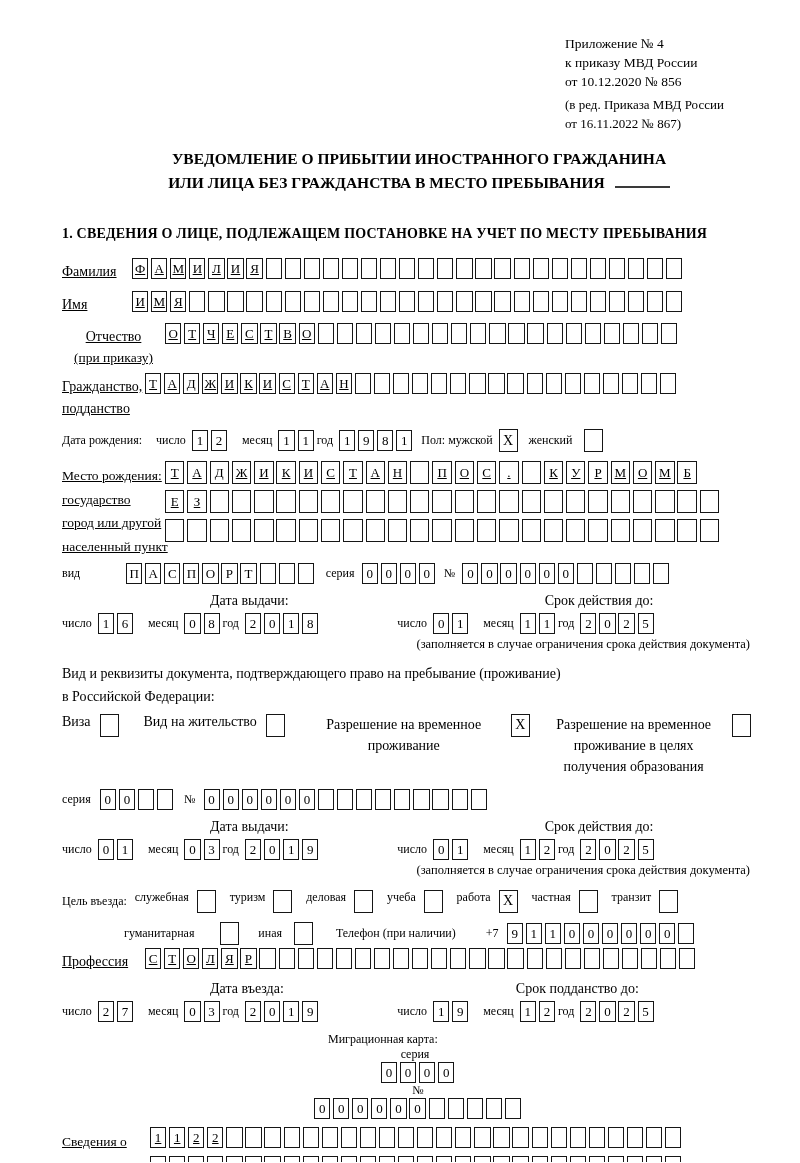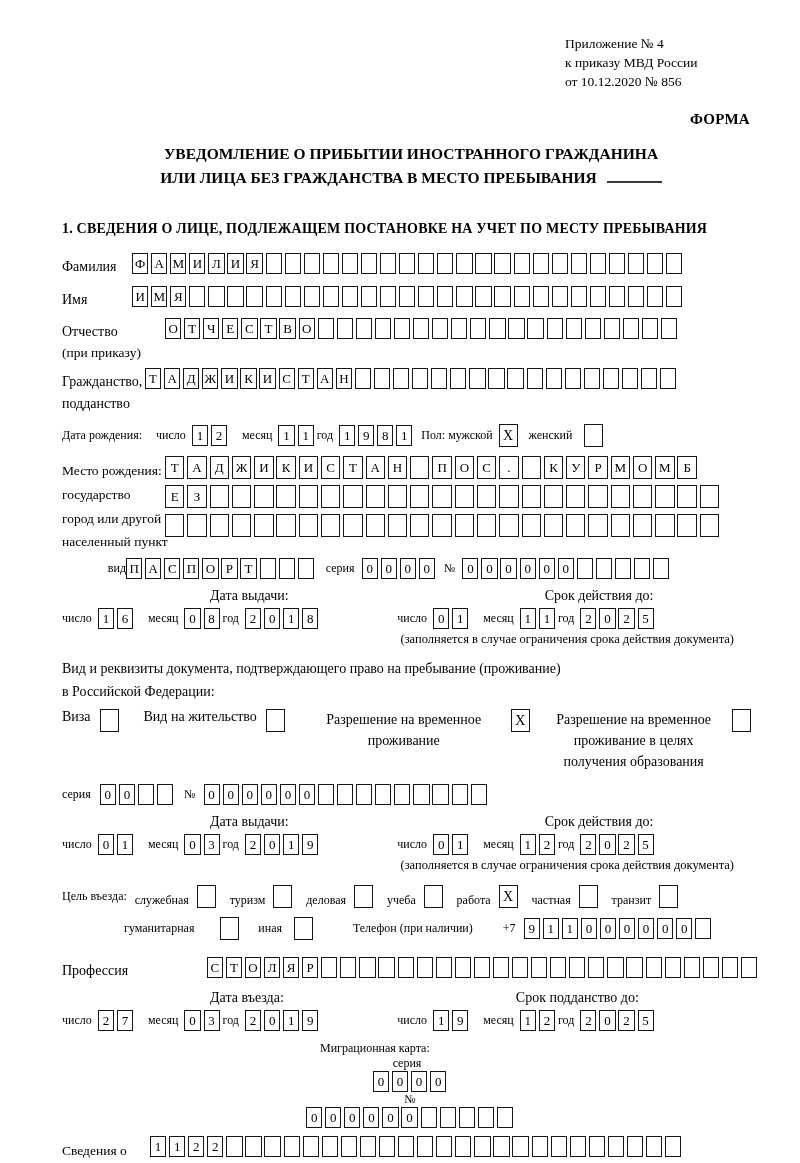--- a/index.html
+++ b/index.html
@@ -2,34 +2,34 @@
 <html><head>
 <meta charset="utf-8">
 <style>
   * { margin:0; padding:0; box-sizing:border-box; }
   html,body { background:#ffffff; }
   body {
     width:800px; height:1163px; overflow:hidden;
     font-family:"Liberation Serif","DejaVu Serif",serif;
     color:#000;
   }
-  .page { width:800px; height:1162px; padding:34px 40px 10px 62px; overflow:hidden; position:relative; }
+  .page { width:800px; height:1162px; padding:34px 24px 10px 62px; overflow:hidden; position:relative; }
 
   
   .refblock { margin-left:503px; font-size:13.5px; line-height:1.42; }
   .refblock .amend { margin-top:5px; font-size:13px; }
   .forma { text-align:right; margin:20px 10px 0 0; font-weight:bold; font-size:15px; letter-spacing:.3px; }
 
   .title { text-align:center; font-weight:bold; font-size:15.5px; line-height:1.5; margin-top:14px; }
   .uline { display:inline-block; width:55px; border-bottom:2px solid #3a3a3a; margin-left:10px; vertical-align:baseline; }
 
   .sect { font-weight:bold; font-size:14px; margin-top:32px; letter-spacing:.2px; }
 
   
-  .frow { display:flex; align-items:flex-start; margin-top:8px; }
+  .frow { display:flex; align-items:flex-start; margin-top:8px;text-decoration:underline; }
   .lblcol { flex:0 0 auto; font-size:14px; line-height:1.55; padding-top:3px; white-space:nowrap; }
   .lbl { font-size:12px; white-space:nowrap; }
   .small { font-size:13.5px; }
 
   .cellrow { display:flex; flex:0 0 auto; }
   .cell {
     width:16.2px; height:21px; flex:0 0 auto;
     border:1.6px solid #161616; margin-right:2.9px;
     display:inline-flex; align-items:center; justify-content:center;
     font-size:13px; line-height:1;
@@ -50,39 +50,42 @@
   .dright { margin-left:76px; }
   .fnote { font-size:12.5px; text-align:right; padding-right:26px; margin-top:3px; }
 
   
   .optrow { display:flex; align-items:flex-start; margin-top:10px; }
   .optrow .olabel { font-size:14px; }
   .optrow .centered { text-align:center; font-size:14px; line-height:1.5; }
   .optrow .cb { margin-left:9px; }
 
   .purposerow { display:flex; align-items:center; margin-top:12px; }
-  .purposerow .pair { display:flex; align-items:flex-end; margin-right:11px; }
+  .purposerow .pair { display:flex; align-items:flex-start; margin-right:11px; }
   .purposerow .pair .lbl { margin-right:8px; }
   .phonerow { display:flex; align-items:center; margin-top:9px; }
 
   .intro { font-size:14px; line-height:1.65; margin-top:10px; }
 
   .docheading { text-align:center; font-weight:bold; font-size:14px; margin-top:9px; }
 </style>
 </head>
 <body>
 
 <div class="page">
 
   <div class="refblock">
     <div>Приложение № 4</div>
     <div>к приказу МВД России</div>
     <div>от 10.12.2020 № 856</div>
-  </div>
-  <div class="forma">ФОРМА</div>
+    <div class="amend">
+      <div>(в ред. Приказа МВД России</div>
+      <div>от 16.11.2022 № 867)</div>
+    </div>
+  </div>
 
   <div class="title">
     <div>УВЕДОМЛЕНИЕ О ПРИБЫТИИ ИНОСТРАННОГО ГРАЖДАНИНА</div>
     <div><span>ИЛИ ЛИЦА БЕЗ ГРАЖДАНСТВА В МЕСТО ПРЕБЫВАНИЯ</span><span class="uline"></span></div>
   </div>
 
   <div class="sect">1. СВЕДЕНИЯ О ЛИЦЕ, ПОДЛЕЖАЩЕМ ПОСТАНОВКЕ НА УЧЕТ ПО МЕСТУ ПРЕБЫВАНИЯ</div>
 
   <div class="frow" style="margin-top:16px;">
     <div class="lblcol" style="width:70px;">Фамилия</div>
@@ -148,21 +151,21 @@
         <span class="cell"></span>
         <span class="cell"></span>
         <span class="cell"></span>
         <span class="cell"></span>
         <span class="cell"></span>
         <span class="cell"></span>
       </div>
   </div>
 
   <div class="frow">
-    <div class="lblcol" style="width:103px;">
+    <div class="lblcol" style="width:103px;text-align:center;">
       <div>Отчество</div>
       <div class="small">(при приказу)</div>
     </div>
     <div class="cellrow">
         <span class="cell">О</span>
         <span class="cell">Т</span>
         <span class="cell">Ч</span>
         <span class="cell">Е</span>
         <span class="cell">С</span>
         <span class="cell">Т</span>
@@ -344,21 +347,21 @@
           <span class="cell"></span>
           <span class="cell"></span>
           <span class="cell"></span>
           <span class="cell"></span>
           <span class="cell"></span>
         </div>
     </div>
   </div>
 
 
-  <div class="daterow" style="text-align:right;">
+  <div class="daterow" style="">
     <span class="lbl" style="width:64px;">вид</span>
     <span class="cellrow">
         <span class="cell">П</span>
         <span class="cell">А</span>
         <span class="cell">С</span>
         <span class="cell">П</span>
         <span class="cell">О</span>
         <span class="cell">Р</span>
         <span class="cell">Т</span>
         <span class="cell"></span>
@@ -588,37 +591,37 @@
       <span class="cellrow cb">
           <span class="cell"></span>
         </span>
     </span>
     <span class="pair" style="display:flex; align-items:center; margin-left:16px;">
       <span class="lbl" style="margin-right:12px;">иная</span>
       <span class="cellrow cb">
           <span class="cell"></span>
         </span>
     </span>
-    <span class="lbl" style="margin-left:37px;">Телефон (при наличии)</span>
+    <span class="lbl" style="margin-left:20px;">Телефон (при наличии)</span>
     <span class="lbl" style="margin:0 8px 0 30px;">+7</span>
     <span class="cellrow">
         <span class="cell">9</span>
         <span class="cell">1</span>
         <span class="cell">1</span>
         <span class="cell">0</span>
         <span class="cell">0</span>
         <span class="cell">0</span>
         <span class="cell">0</span>
         <span class="cell">0</span>
         <span class="cell">0</span>
         <span class="cell"></span>
       </span>
   </div>
 
-  <div class="frow" style="margin-top:17px;justify-content:space-between;">
+  <div class="frow" style="margin-top:3px;">
     <div class="lblcol" style="width:83px;">Профессия</div>
     <div class="cellrow">
         <span class="cell">С</span>
         <span class="cell">Т</span>
         <span class="cell">О</span>
         <span class="cell">Л</span>
         <span class="cell">Я</span>
         <span class="cell">Р</span>
         <span class="cell"></span>
         <span class="cell"></span>

